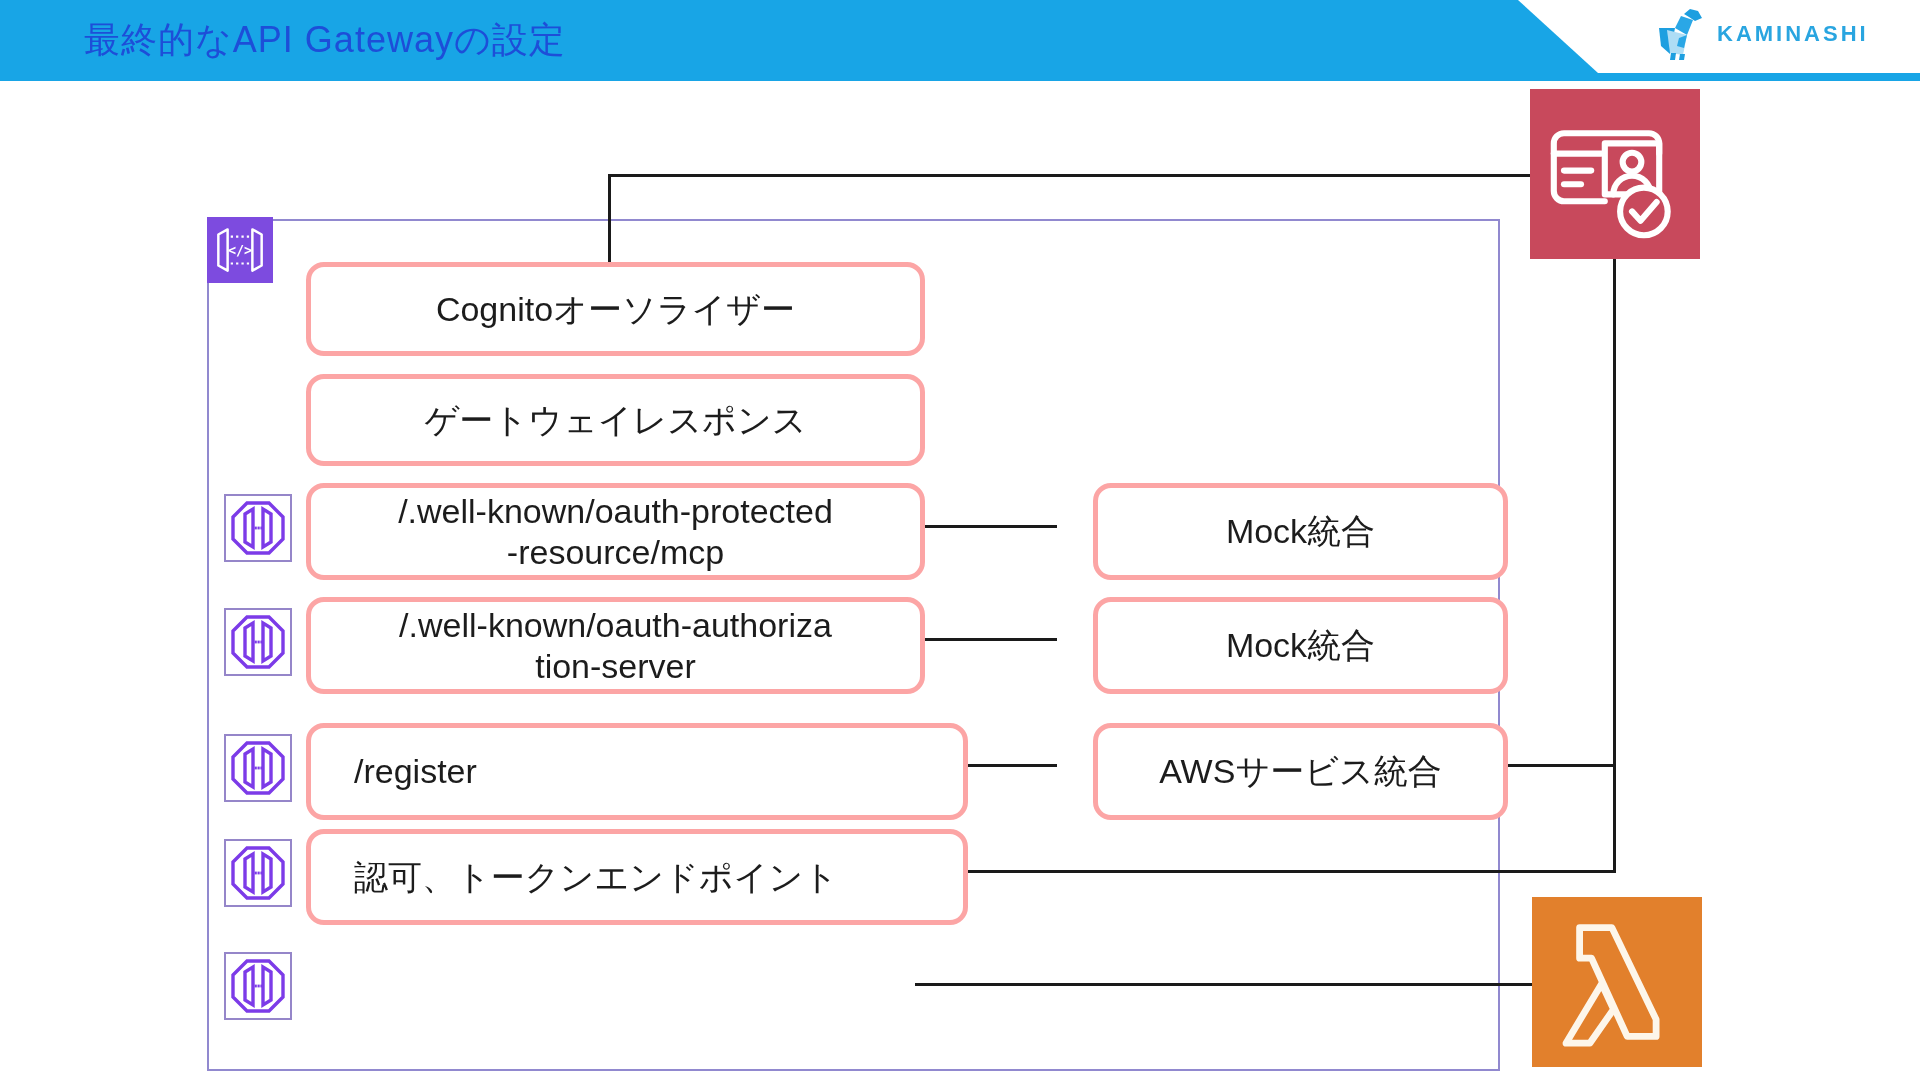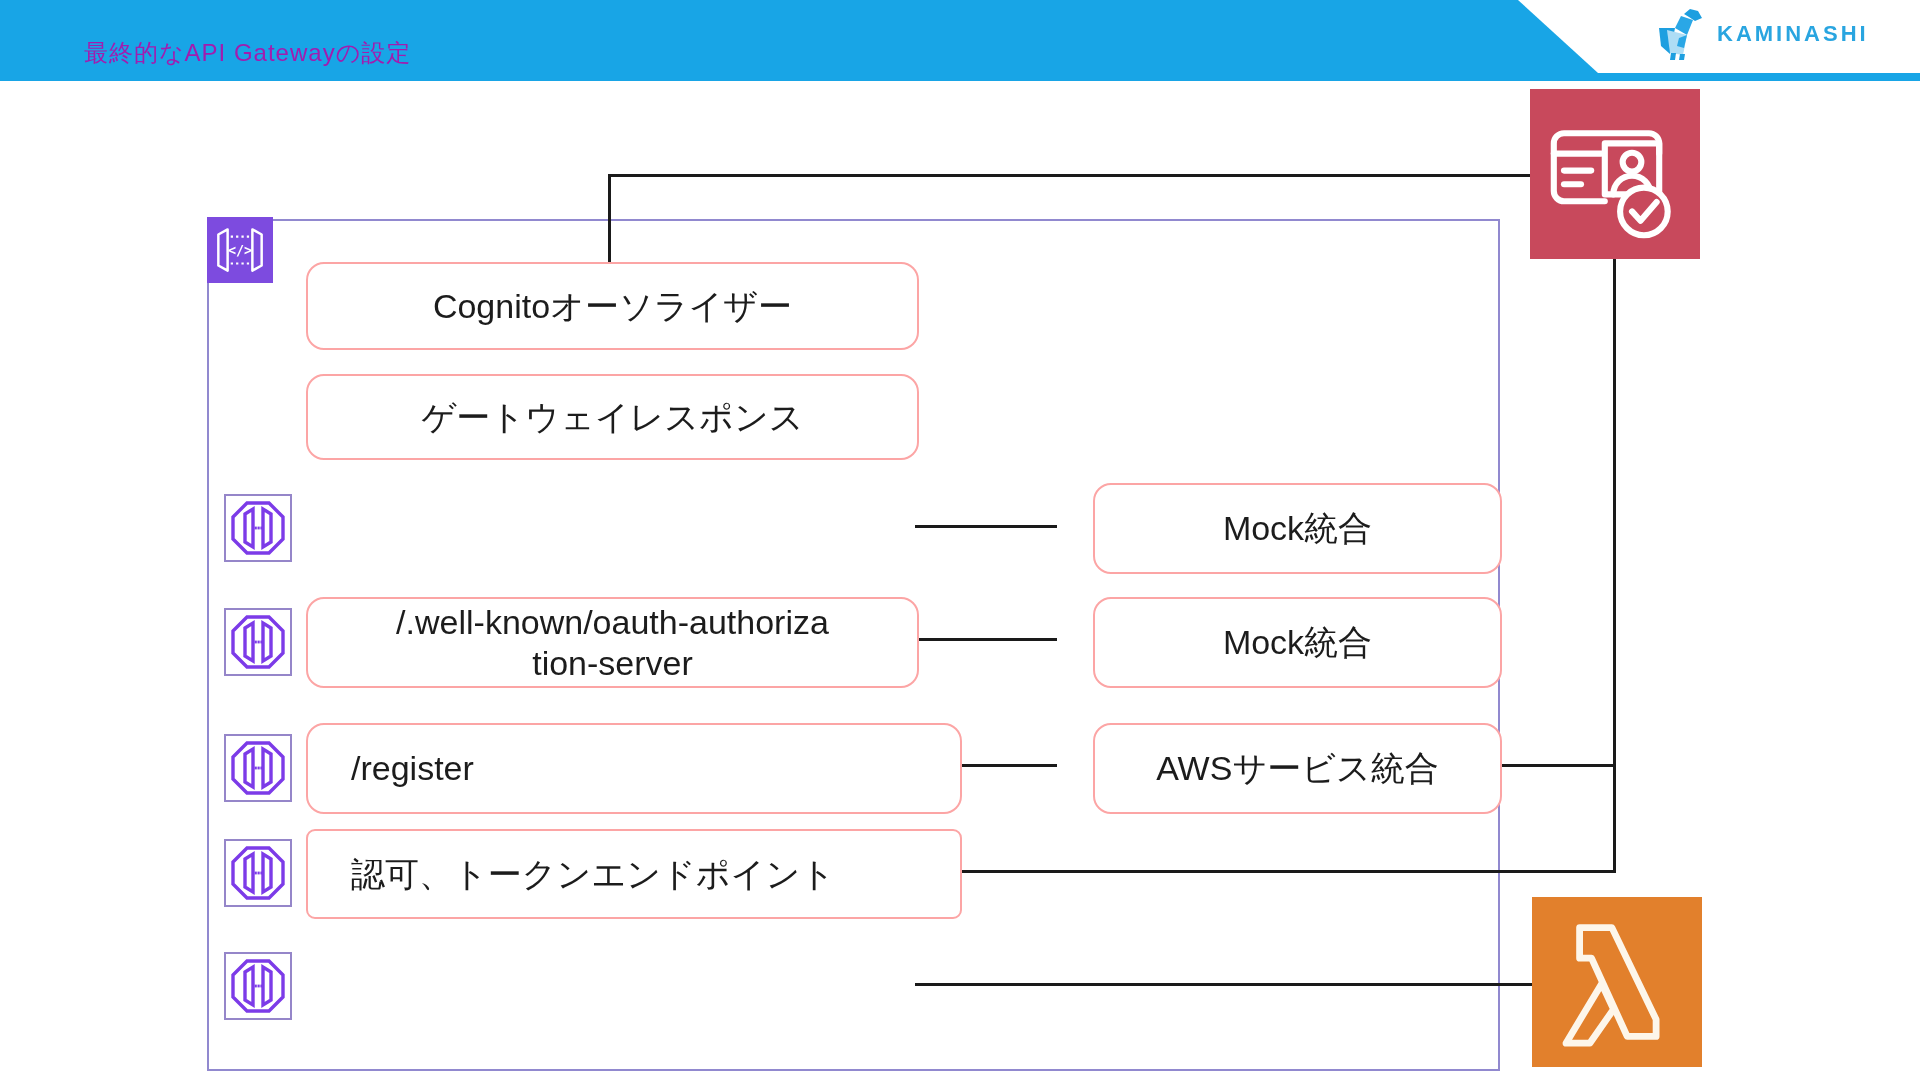--- a/index.html
+++ b/index.html
@@ -7,38 +7,38 @@
     position:relative;width:1920px;height:1080px;background:#ffffff;overflow:hidden;
     font-family:"Liberation Sans","DejaVu Sans",sans-serif;color:#1c1c1c;
   }
   
   .header-main{
     position:absolute;left:0;top:0;width:1920px;height:73px;background:#18a5e6;
     clip-path:polygon(0 0,1518px 0,1598px 73px,0 73px);
   }
   .header-strip{position:absolute;left:0;top:73px;width:1920px;height:8px;background:#18a5e6;}
   .header-title{
-    position:absolute;left:84px;top:16px;height:73px;display:flex;align-items:center;
-    color:#a21caf;font-size:24px;letter-spacing:1px;
+    position:absolute;left:84px;top:4px;height:73px;display:flex;align-items:center;
+    color:#1d4ed8;font-size:36px;letter-spacing:1px;
   }
   .logo{position:absolute;left:1657px;top:6px;height:56px;display:flex;align-items:center;}
   .logo svg{width:48px;height:52px;display:block;}
   .brand-text{
     margin-left:12px;color:#29a5e0;font-size:22px;font-weight:800;letter-spacing:3px;
   }
   
   .gw-container{
     position:absolute;left:207px;top:219px;width:1289px;height:848px;
     border:2px solid #9189cf;background:transparent;z-index:1;
   }
   
   .line{position:absolute;background:#1a1a1a;z-index:2;}
   
   .node{
-    position:absolute;background:#ffffff;border:2px solid #fca5a5;border-radius:18px;
+    position:absolute;background:#ffffff;border:5px solid #fca5a5;border-radius:18px;
     display:flex;align-items:center;justify-content:center;z-index:3;
     font-size:34px;line-height:1.18;
   }
   .node.left-align{justify-content:flex-start;padding-left:43px;}
   .node .two-line{text-align:center;}
   .col-left{left:306px;width:609px;}
   .col-right{left:1093px;width:405px;}
   
   .svc-icon{position:absolute;z-index:4;}
   .apigw-icon{left:207px;top:217px;width:66px;height:66px;background:#7d4bdf;}
@@ -81,30 +81,36 @@
   <div class="line" style="left:915px;top:870px;width:701px;height:3px;"></div>
   <div class="line" style="left:915px;top:983px;width:617px;height:3px;"></div>
 
   <div class="node col-left" style="top:262px;height:84px;">
     <span>Cognitoオーソライザー</span>
   </div>
   <div class="node col-left" style="top:374px;height:82px;">
     <span>ゲートウェイレスポンス</span>
   </div>
 
+  <div class="node col-left" style="top:483px;height:87px;">
+    <span class="two-line">
+      <span style="display:block;">/.well-known/oauth-protected</span>
+      <span style="display:block;">-resource/mcp</span>
+    </span>
+  </div>
   <div class="node col-left" style="top:597px;height:87px;">
     <span class="two-line">
       <span style="display:block;">/.well-known/oauth-authoriza</span>
       <span style="display:block;">tion-server</span>
     </span>
   </div>
   <div class="node col-left left-align" style="top:723px;height:87px;">
     <span>/register</span>
   </div>
-  <div class="node col-left left-align" style="top:829px;height:86px;border-radius:9px;">
+  <div class="node col-left left-align" style="top:829px;height:86px;">
     <span>認可、トークンエンドポイント</span>
   </div>
 
   <div class="node col-right" style="top:483px;height:87px;">
     <span>Mock統合</span>
   </div>
   <div class="node col-right" style="top:597px;height:87px;">
     <span>Mock統合</span>
   </div>
   <div class="node col-right" style="top:723px;height:87px;">

